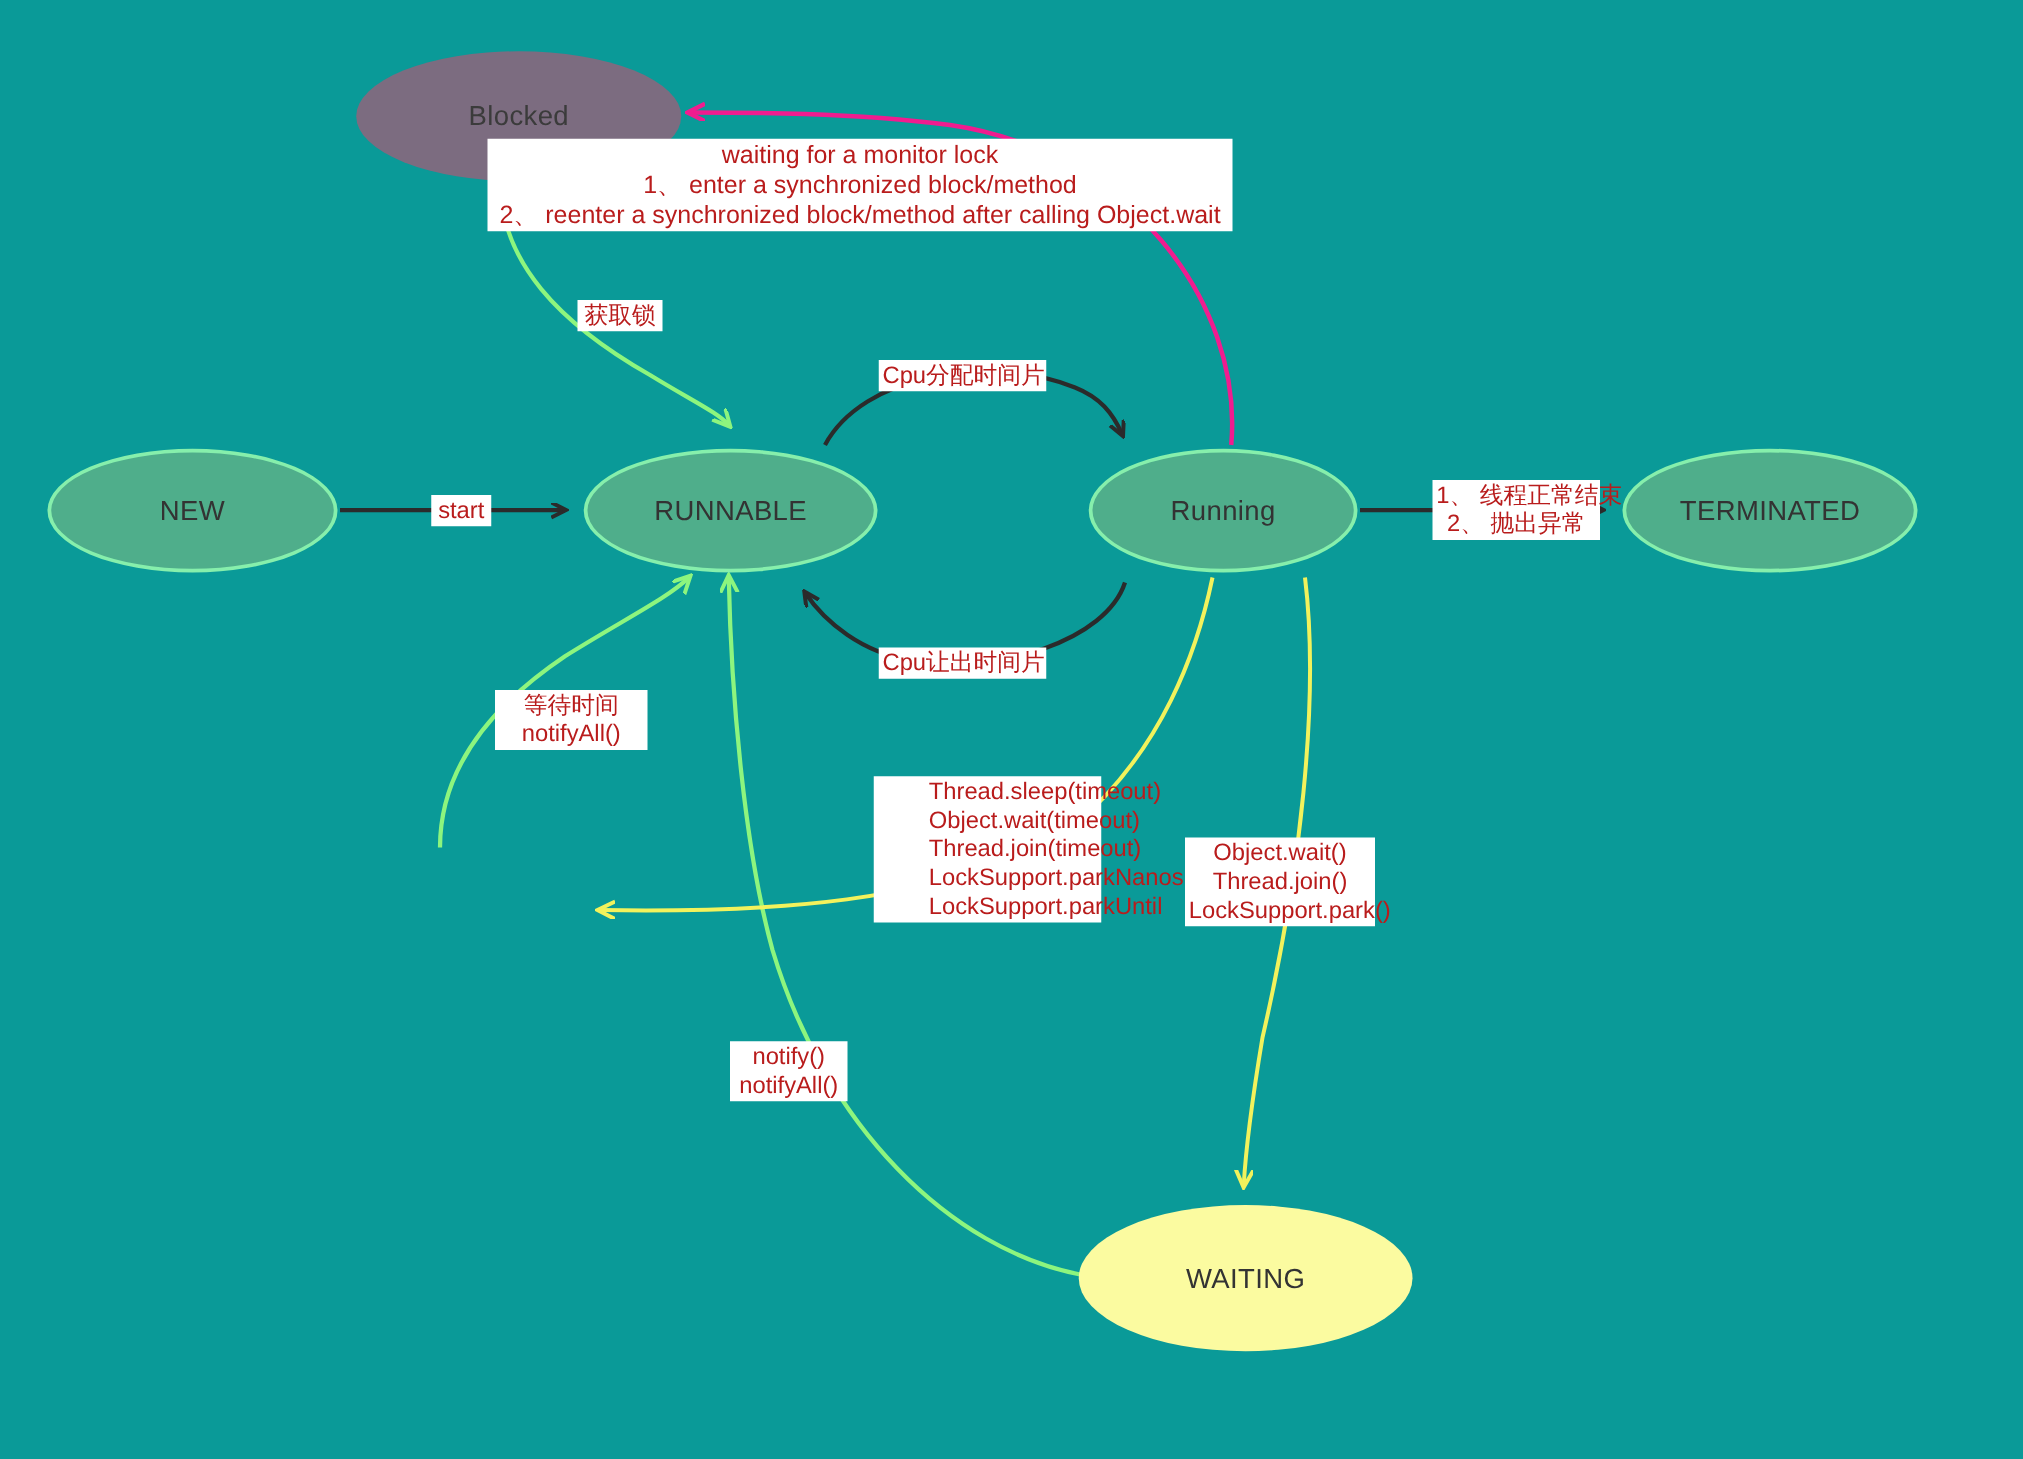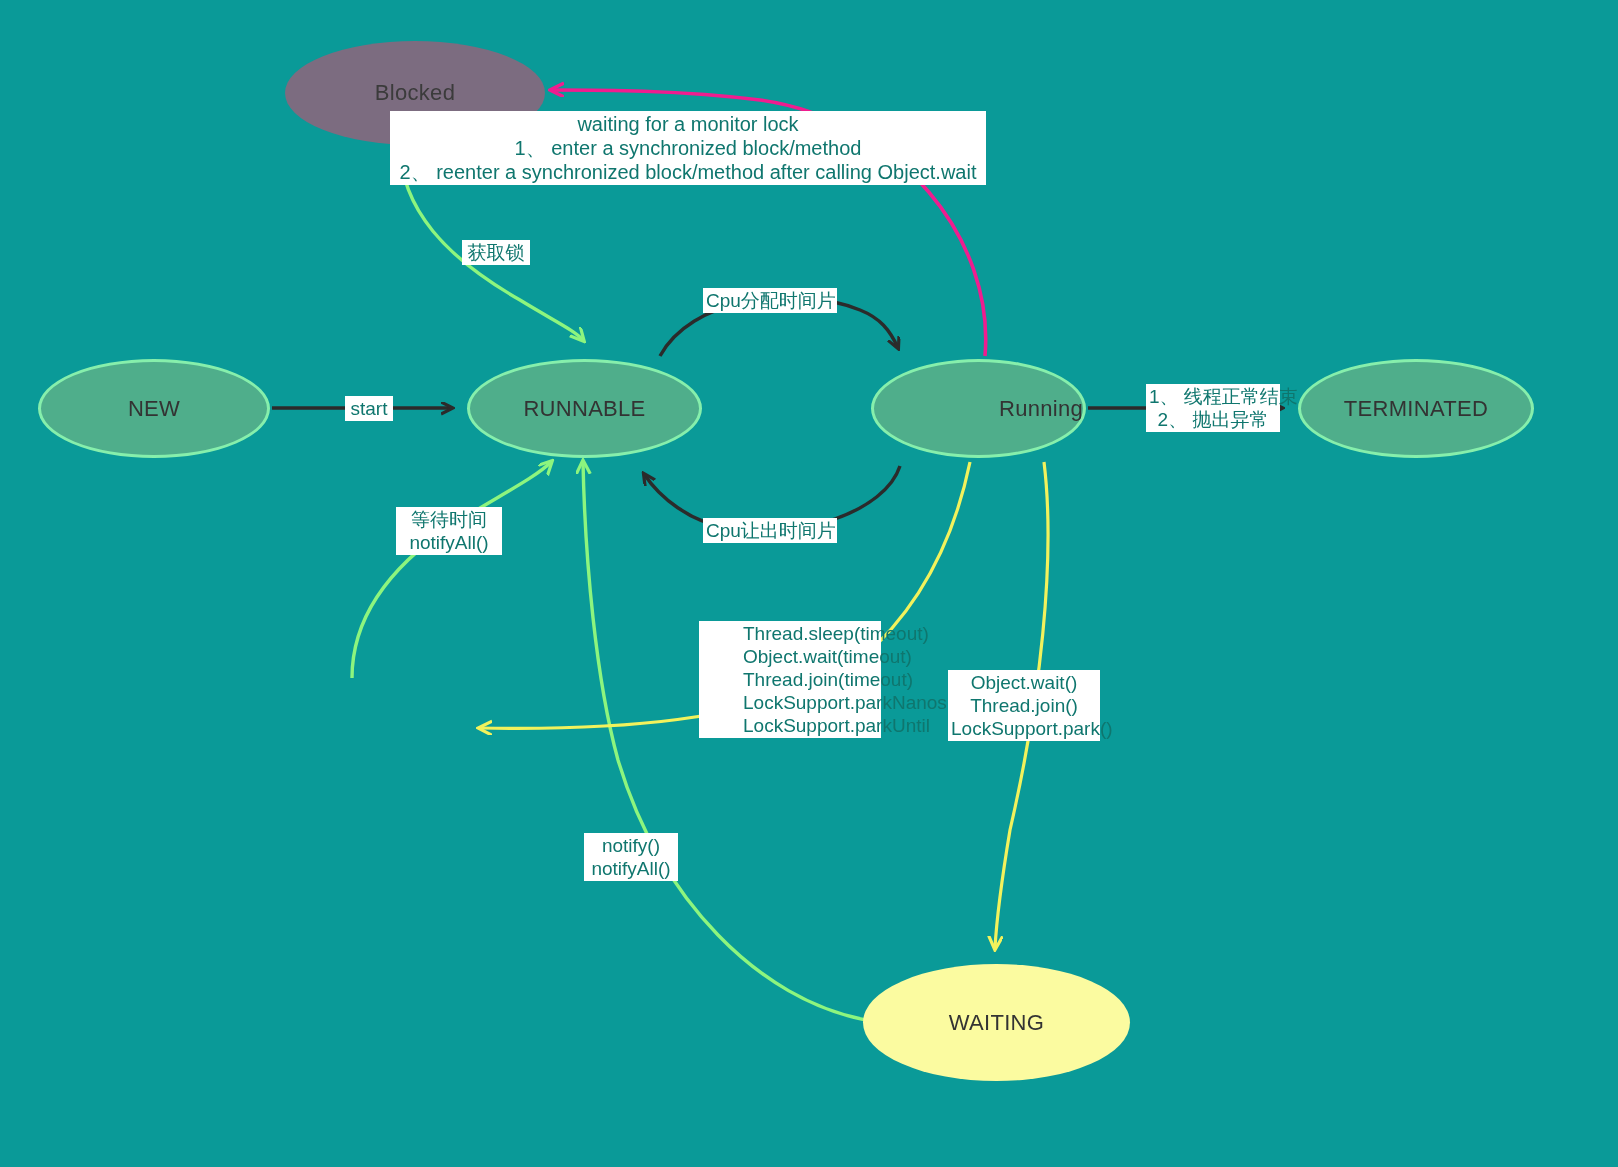--- a/index.html
+++ b/index.html
@@ -23,21 +23,21 @@
     box-sizing:border-box;
     z-index:3;
   }
   .node.green{background:#4FAE8B;border:3px solid #86efac;}
   .node.purple{background:#7C6C80;border:none;color:#3b3b3b;}
   .node.yellow{background:#FBFBA0;border:none;color:#333333;}
 
   .lbl{
     position:absolute;
     background:#ffffff;
-    color:#0f766e;
+    color:#b91c1c;
     font-size:19px;
     line-height:23px;
     text-align:center;
     white-space:pre;
     padding:1px 3px;
     box-sizing:border-box;
     z-index:4;
   }
   .lbl.big{font-size:20px;line-height:24px;}
 </style>
@@ -88,21 +88,21 @@
   </div>
 
   <div class="node green" style="left:38px;top:359px;width:232px;height:99px;">
     <span>NEW</span>
   </div>
 
   <div class="node green" style="left:467px;top:359px;width:235px;height:99px;">
     <span>RUNNABLE</span>
   </div>
 
-  <div class="node green" style="left:871px;top:359px;width:215px;height:99px;justify-content:flex-end;">
+  <div class="node green" style="left:871px;top:359px;width:215px;height:99px;">
     <span>Running</span>
   </div>
 
   <div class="node green" style="left:1298px;top:359px;width:236px;height:99px;">
     <span>TERMINATED</span>
   </div>
 
 
   <div class="node yellow" style="left:863px;top:964px;width:267px;height:117px;">
     <span>WAITING</span>
@@ -116,21 +116,21 @@
 
   <div class="lbl" style="left:345px;top:396px;width:48px;">start</div>
 
   <div class="lbl" style="left:703px;top:288px;width:134px;">Cpu分配时间片</div>
 
   <div class="lbl" style="left:703px;top:518px;width:134px;">Cpu让出时间片</div>
 
   <div class="lbl" style="left:1126px;top:384px;width:134px;margin-left:20px;">1、 线程正常结束
 2、 抛出异常</div>
 
-  <div class="lbl" style="left:396px;top:507px;width:106px;">等待时间
+  <div class="lbl" style="left:396px;top:552px;width:122px;">等待时间
 notifyAll()</div>
 
   <div class="lbl" style="left:699px;top:621px;width:182px;padding-left:44px;">Thread.sleep(timeout)
 Object.wait(timeout)
 Thread.join(timeout)
 LockSupport.parkNanos
 LockSupport.parkUntil</div>
 
   <div class="lbl" style="left:948px;top:670px;width:152px;">Object.wait()
 Thread.join()

